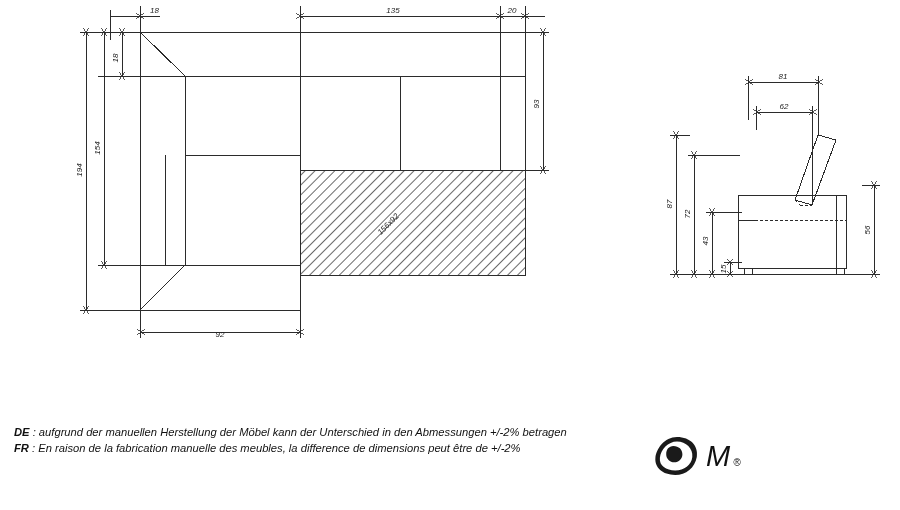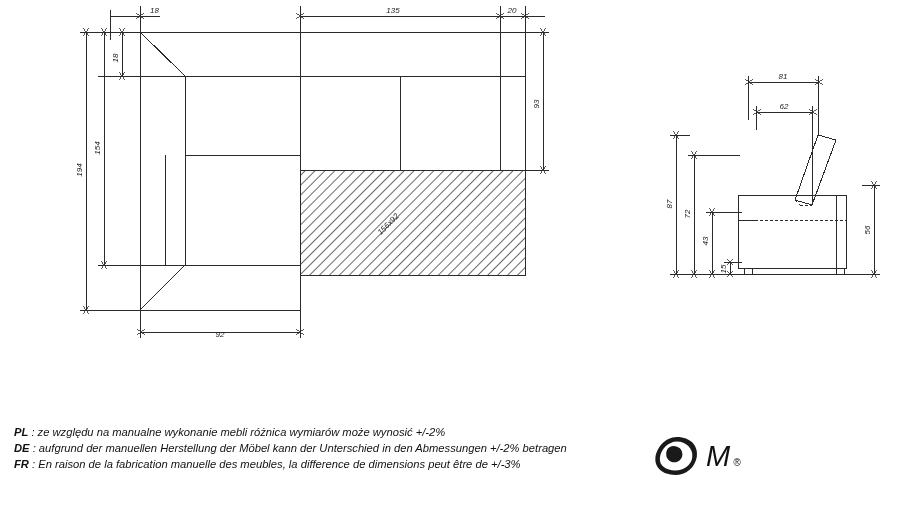--- a/index.html
+++ b/index.html
@@ -248,23 +248,22 @@
       <text class="dim-text" x="784" y="109" text-anchor="middle">62</text>
       <text class="dim-text" x="672" y="204" text-anchor="middle" transform="rotate(-90 672 204)">87</text>
       <text class="dim-text" x="690" y="214" text-anchor="middle" transform="rotate(-90 690 214)">72</text>
       <text class="dim-text" x="708" y="241" text-anchor="middle" transform="rotate(-90 708 241)">43</text>
       <text class="dim-text" x="726" y="269" text-anchor="middle" transform="rotate(-90 726 269)">15</text>
       <text class="dim-text" x="870" y="230" text-anchor="middle" transform="rotate(-90 870 230)">56</text>
     </g>
   </svg>
 
   <div class="notes">
-    <div class="note-line"><b>PL</b><span> : ze względu na manualne wykonanie mebli różnica wymiarów może wynosić +/-2%</span></div>
     <div class="note-line"><b>DE</b><span> : aufgrund der manuellen Herstellung der Möbel kann der Unterschied in den Abmessungen +/-2% betragen</span></div>
-    <div class="note-line"><b>FR</b><span> : En raison de la fabrication manuelle des meubles, la difference de dimensions peut être de +/-3%</span></div>
+    <div class="note-line"><b>FR</b><span> : En raison de la fabrication manuelle des meubles, la difference de dimensions peut être de +/-2%</span></div>
   </div>
 
   <div class="brand">
     <svg class="brand-mark" viewBox="0 0 60 50">
       <path d="M30,4 C45,4 54,14 52,26 C50,38 40,46 28,46 C14,46 5,38 6,27 C7,17 16,4 30,4 Z
                M30,9 C20,9 12,18 11,27 C10,36 18,41 28,41 C38,41 46,35 47,26 C48,17 40,9 30,9 Z
                M26,14 C32,14 36,18 36,23 C36,28 32,32 27,32 C22,32 18,28 18,23 C18,18 21,14 26,14 Z" fill="#1a1a1a"></path>
     </svg>
     <div class="brand-text">
       <span class="thin">M</span>

